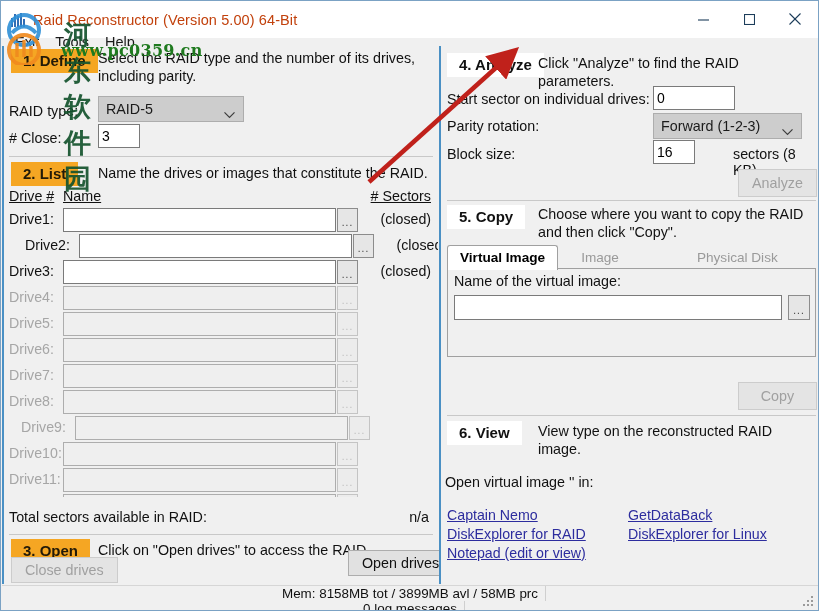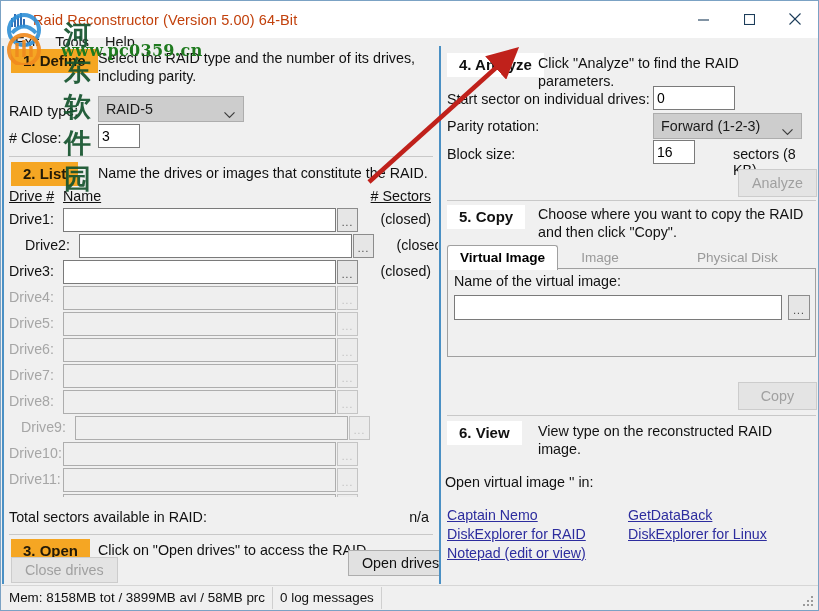--- a/index.html
+++ b/index.html
@@ -175,21 +175,21 @@
   a.link {
     color: #2d2d9e; font-size: 14.2px; text-decoration: underline;
     white-space: nowrap;
   }
 
   
   .statusbar {
     position: absolute; left: 1px; bottom: 1px;
     width: 817px; height: 24px;
     background: #f0f0f0; border-top: 1px solid #d6d6d6;
-    display: flex; align-items: center;
+    display: flex; align-items: center; flex-direction: column;
   }
   .status-cell {
     font-size: 13.4px; color: #111;
     padding: 0 7px; height: 22px; display: flex; align-items: center;
     border-right: 1px solid #cfcfcf;
   }
   .grip { position: absolute; right: 4px; bottom: 3px; width: 12px; height: 12px; }
 
   
   .watermark { position: absolute; left: 0; top: 0; pointer-events: none; }

